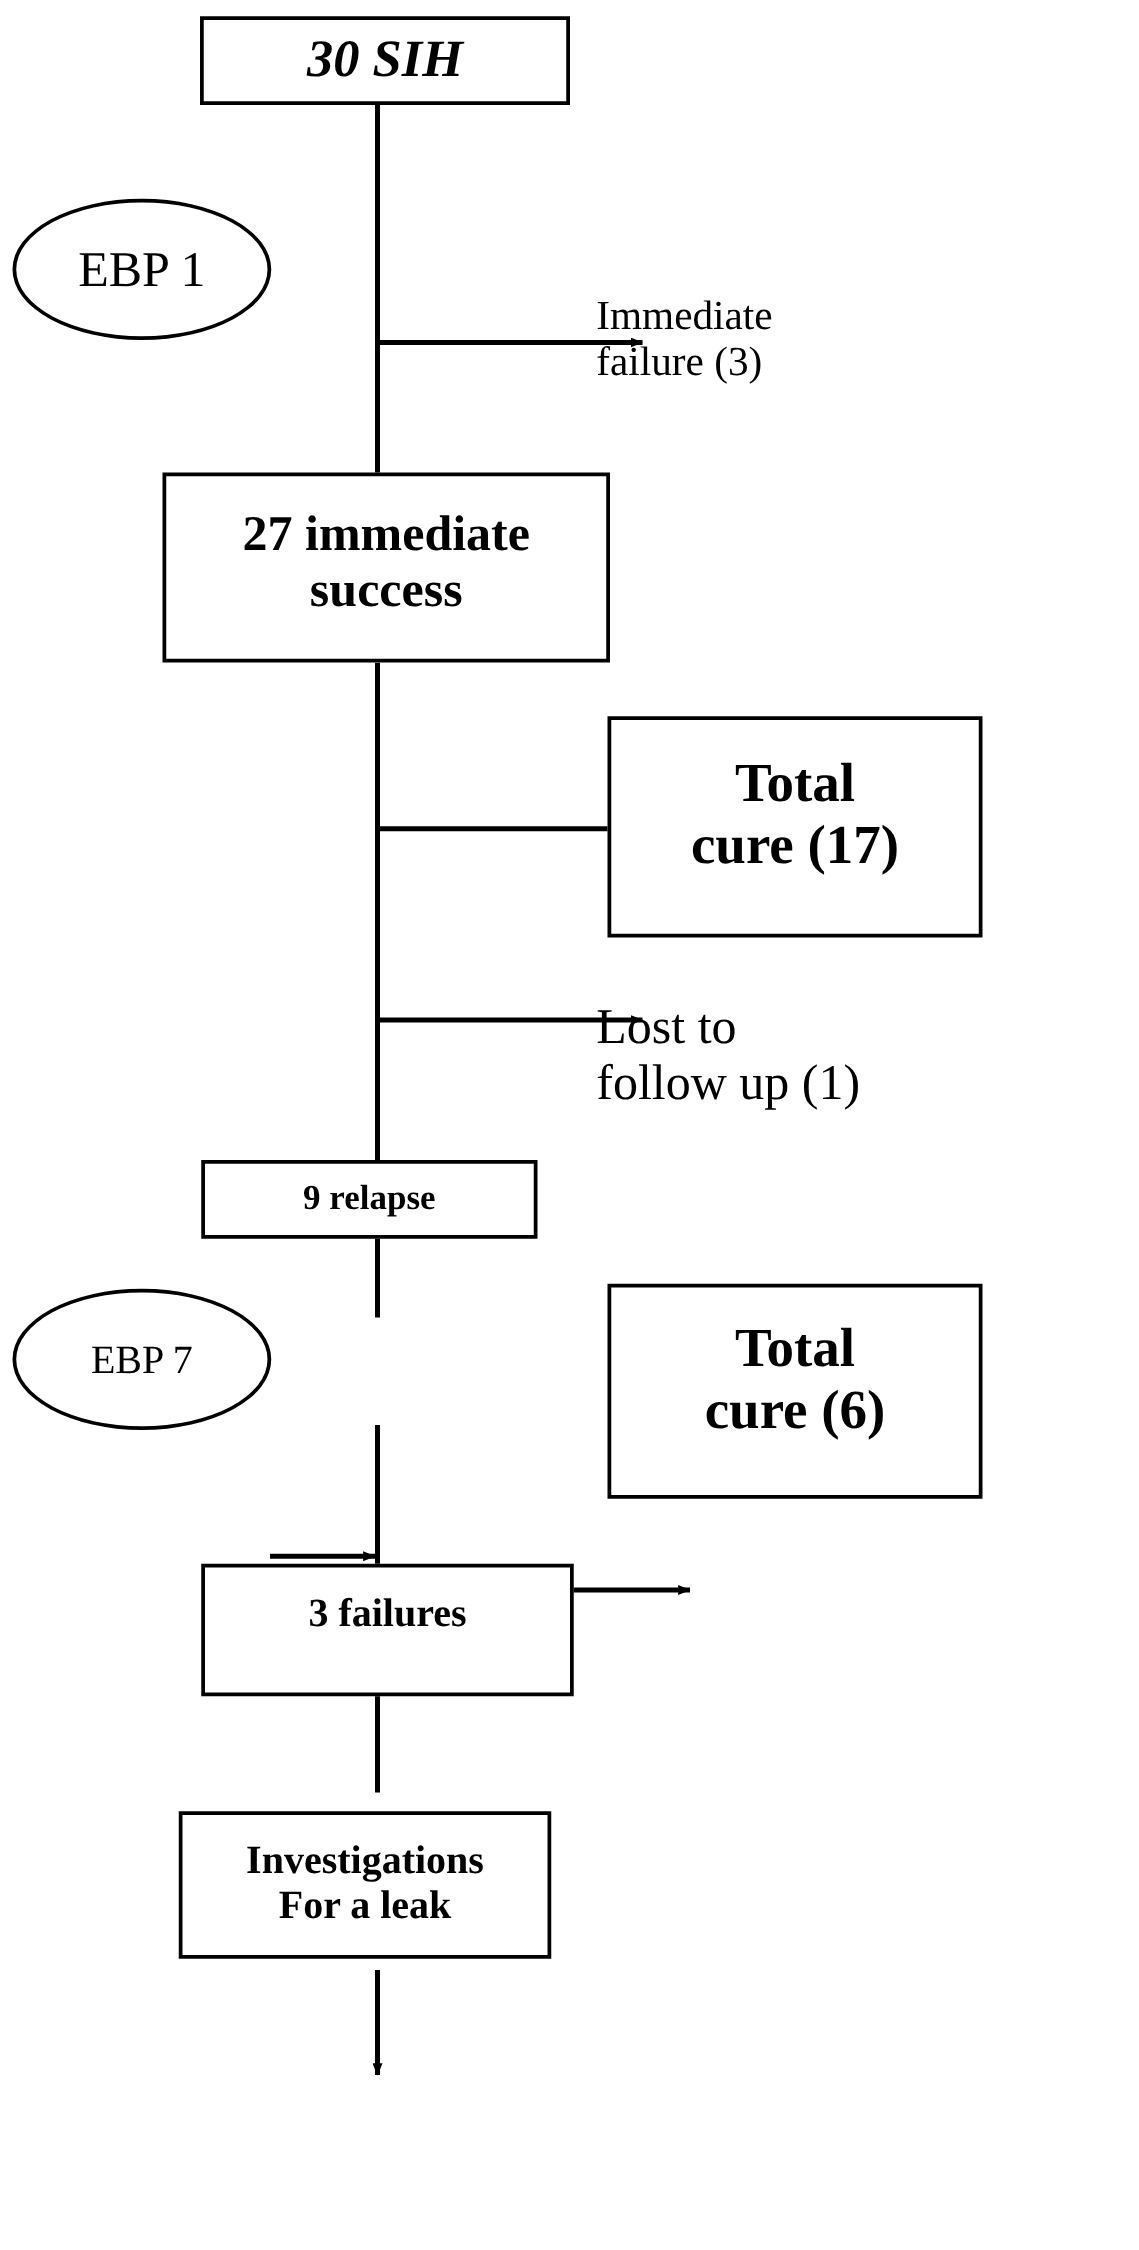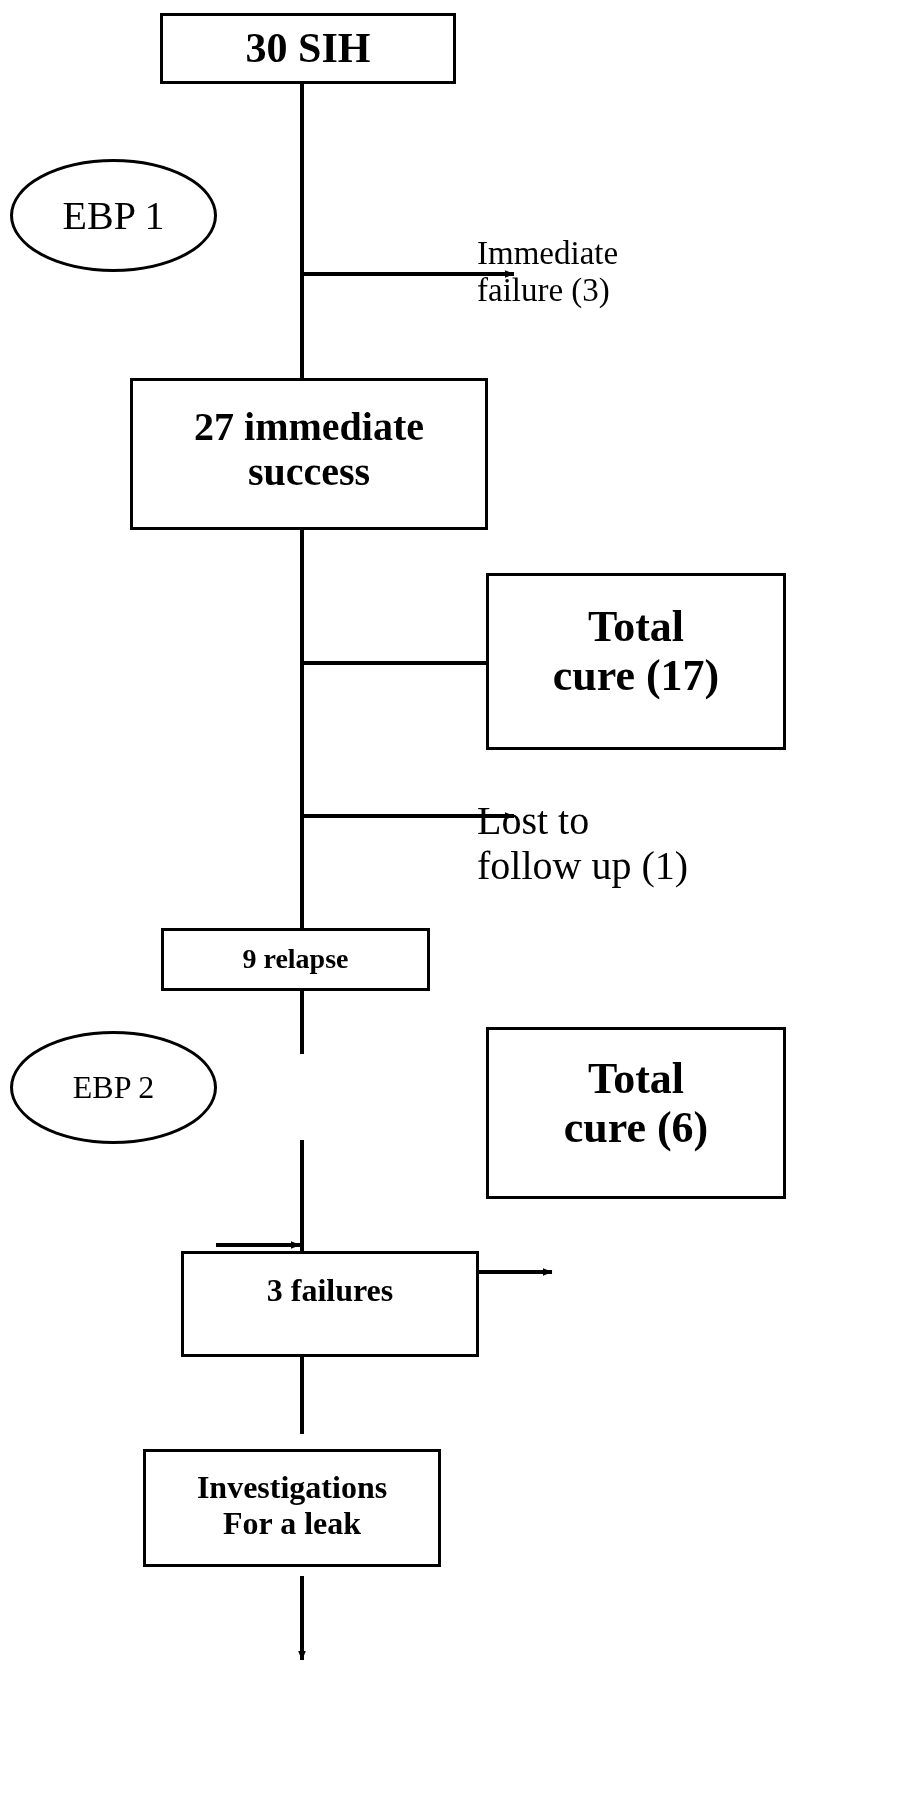--- a/index.html
+++ b/index.html
@@ -81,21 +81,21 @@
 
     <line x1="302" y1="816" x2="514" y2="816" stroke="#000000" stroke-width="4" marker-end="url(#arrowhead)"></line>
 
     <line x1="216" y1="1245" x2="300" y2="1245" stroke="#000000" stroke-width="4" marker-end="url(#arrowhead)"></line>
 
     <line x1="302" y1="1272" x2="552" y2="1272" stroke="#000000" stroke-width="4" marker-end="url(#arrowhead)"></line>
 
     <line x1="302" y1="1576" x2="302" y2="1660" stroke="#000000" stroke-width="4" marker-end="url(#arrowhead)"></line>
   </svg>
 
-  <div class="node-box" style="left:160px; top:13px; width:296px; height:71px; font-size:42px; padding-top:9px;">
+  <div class="node-box" style="left:160px; top:13px; width:296px; height:71px; font-size:42px; padding-top:9px;font-style:italic;">
     <span>30 SIH</span>
   </div>
 
   <div class="ellipse-node" style="left:10px; top:159px; width:207px; height:113px; font-size:40px;">
     <span>EBP 1</span>
   </div>
 
   <div class="side-label" style="left:477px; top:235px; width:300px; font-size:33px;">Immediate
 failure (3)</div>
 
@@ -110,29 +110,29 @@
   </div>
 
   <div class="side-label" style="left:477px; top:798px; width:330px; font-size:40px;">Lost to
 follow up (1)</div>
 
   <div class="node-box" style="left:161px; top:928px; width:269px; height:63px; font-size:28px; padding-top:12px;">
     <span>9 relapse</span>
   </div>
 
   <div class="ellipse-node" style="left:10px; top:1031px; width:207px; height:113px; font-size:32px;">
-    <span>EBP 2</span>
+    <span>EBP 7</span>
   </div>
 
   <div class="node-box" style="left:486px; top:1027px; width:300px; height:172px; font-size:44px; padding-top:24px;">
     <span style="white-space:pre-line;">Total
 cure (6)</span>
   </div>
 
-  <div class="node-box" style="left:161px; top:1251px; width:298px; height:106px; font-size:32px; padding-top:19px;margin-left:20px;">
+  <div class="node-box" style="left:161px; top:1251px; width:298px; height:106px; font-size:32px; padding-top:19px;">
     <span>3 failures</span>
   </div>
 
   <div class="node-box" style="left:143px; top:1449px; width:298px; height:118px; font-size:32px; padding-top:18px;">
     <span style="white-space:pre-line;">Investigations
 For a leak</span>
   </div>
 
 </div>
 

